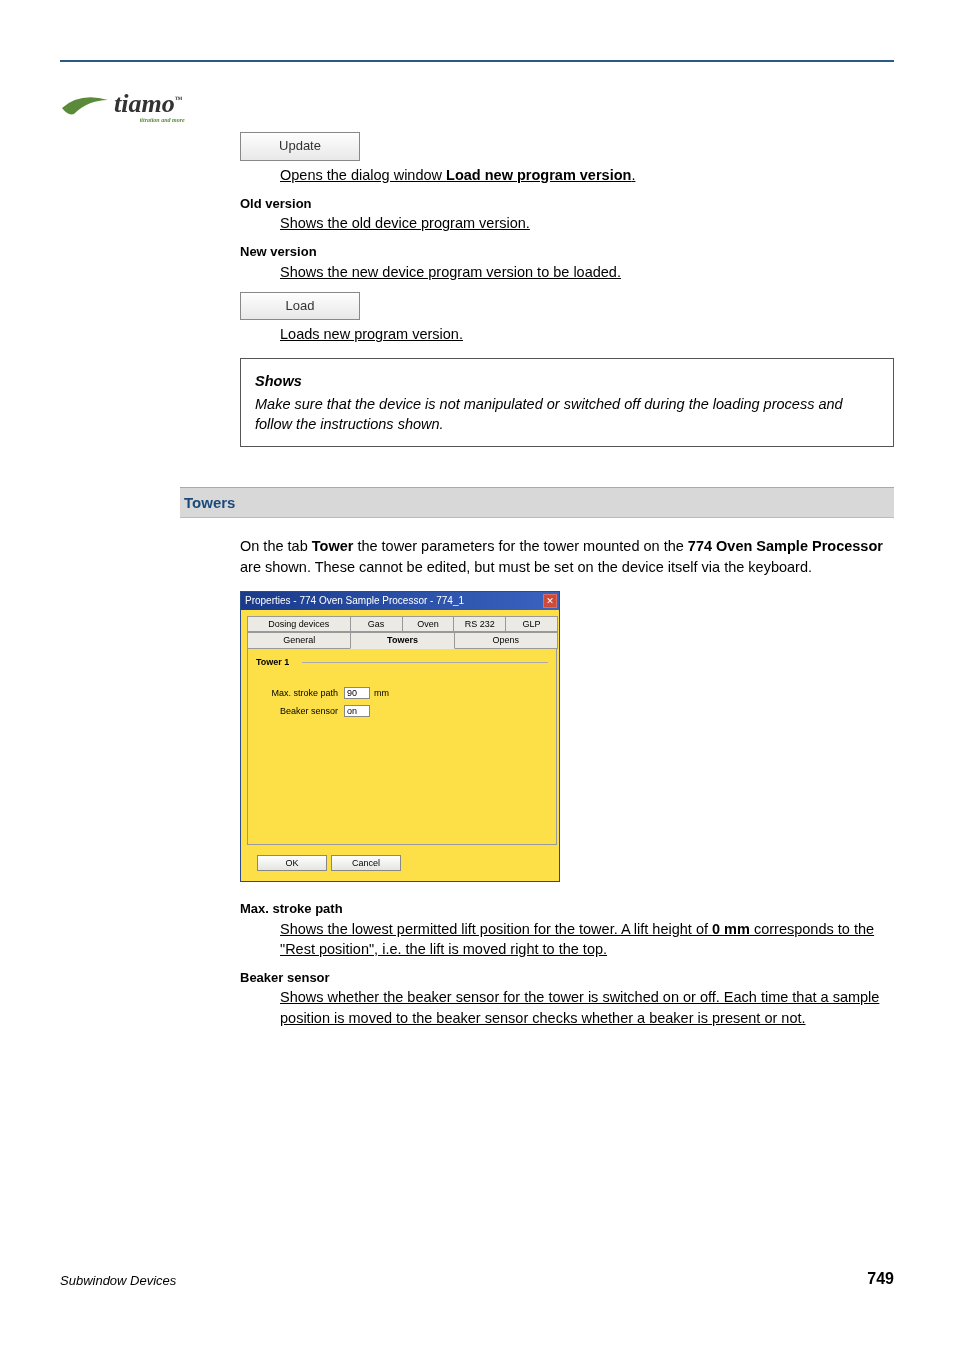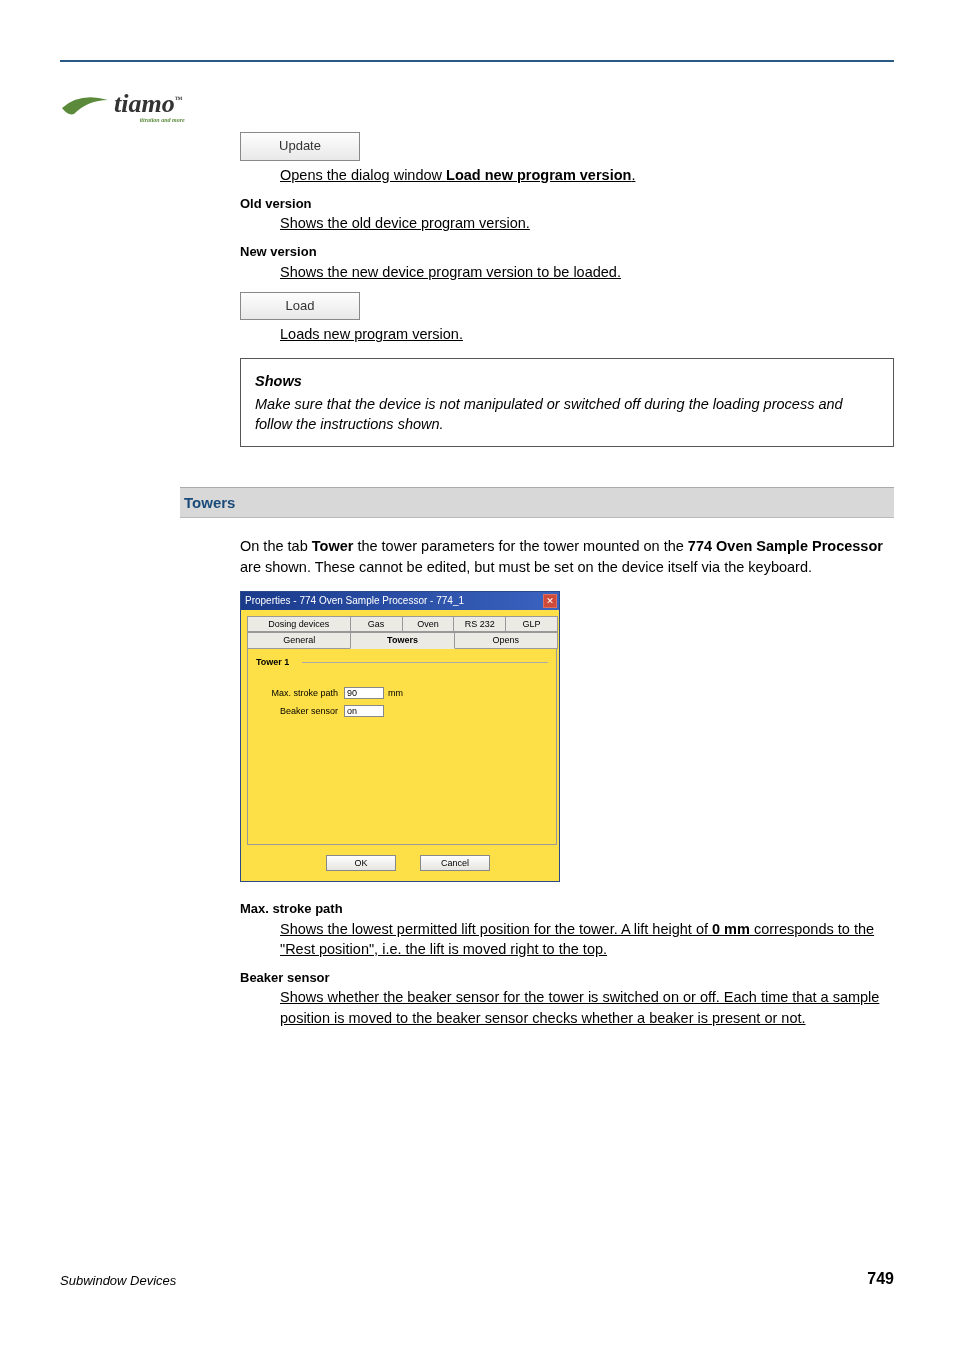--- a/index.html
+++ b/index.html
@@ -166,30 +166,29 @@
   .field-row {
     display: flex;
     align-items: center;
     gap: 4px;
     font-size: 9px;
     margin-bottom: 6px;
     padding-left: 6px;
   }
   .field-row label { width: 78px; text-align: right; padding-right: 2px; }
   .field-row input {
-    width: 40px;
+    width: 26px;
     font-size: 9px;
     padding: 0 2px;
     border: 1px solid #888;
     background: #fff;
   }
   .win-actions {
     display: flex;
-    justify-content: center;
-    gap: 24px;
+    gap: 4px;
     padding: 8px 0 10px 16px;
   }
   .win-btn {
     width: 70px;
     padding: 1px 0;
     font-size: 9px;
     background: linear-gradient(to bottom, #fff, #e4e4e0);
     border: 1px solid #888;
     text-align: center;
   }

